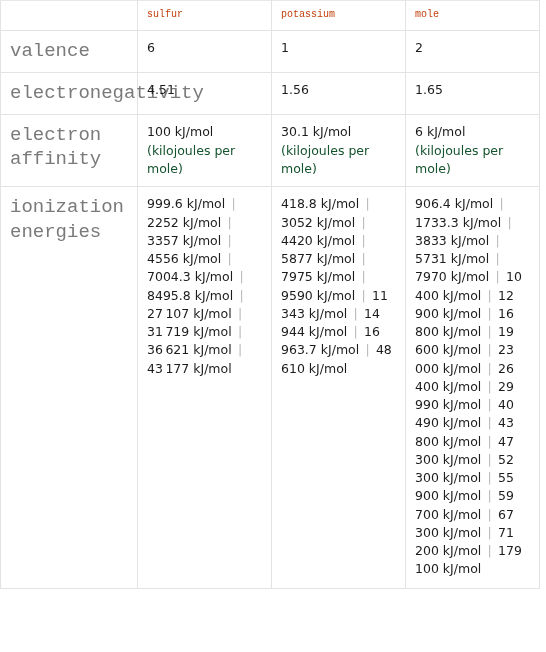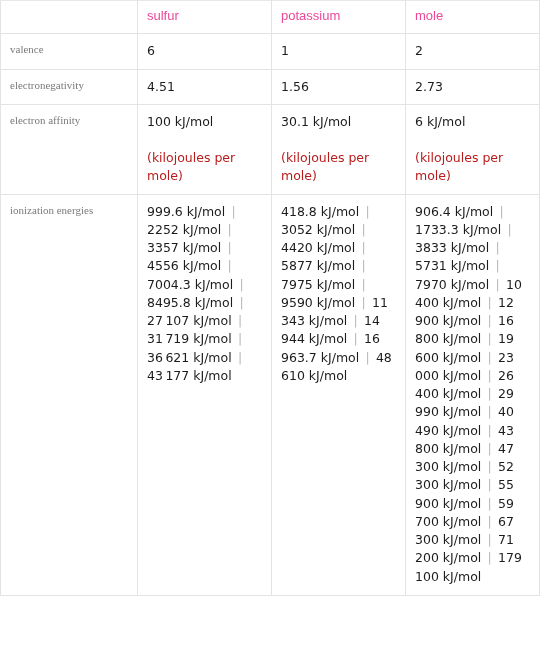--- a/index.html
+++ b/index.html
@@ -40,49 +40,49 @@
   tr.row-valence td.label-cell,
   tr.row-electronegativity td.label-cell,
   tr.row-electron-affinity td.label-cell,
   tr.row-first-ionization-energy td.label-cell,
   tr.row-ionization-energies td.label-cell {
     border-left: 1px solid #e3e3e3;
   }
 
   th.col-header {
     text-align: center;
-    font-family: Liberation Sans, sans-serif;
-    font-size: 13px;
-    color: #ec4899;
+    font-family: Liberation Mono, monospace;
+    font-size: 10px;
+    color: #c2410c;
     padding-top: 7px;
     padding-bottom: 8px;
     line-height: 1.15;
   }
 
   td.label-cell {
-    font-family: Liberation Serif, serif;
-    font-size: 11px;
+    font-family: Liberation Mono, monospace;
+    font-size: 19px;
     color: #7a7a7a;
     line-height: 1.28;
     padding-top: 9px;
   }
 
   td.data-cell {
     font-family: "DejaVu Sans", sans-serif;
     font-size: 12.5px;
     color: #1c1c1c;
     line-height: 1.42;
     word-wrap: break-word;
     overflow-wrap: break-word;
   }
 
   td.data-cell .unit-note {
     display: block;
-    color: #b91c1c;
-    margin-top: 18px;
+    color: #14532d;
+    margin-top: 1px;
   }
   td.data-cell .value-main { display: block; }
 
   td.data-cell.energy-list {
     line-height: 1.46;
   }
   .sep { color: #b8b8b8; }
 </style>
 </head>
 <body>
@@ -119,21 +119,21 @@
 
     <tr class="row-electronegativity">
       <td class="label-cell">electronegativity</td>
       <td class="data-cell">
         <span class="value-main">4.51</span>
       </td>
       <td class="data-cell">
         <span class="value-main">1.56</span>
       </td>
       <td class="data-cell">
-        <span class="value-main">2.73</span>
+        <span class="value-main">1.65</span>
       </td>
     </tr>
 
     <tr class="row-electron-affinity">
       <td class="label-cell">electron affinity</td>
       <td class="data-cell">
         <span class="value-main">100 kJ/mol</span>
         <span class="unit-note">(kilojoules per mole)</span>
       </td>
       <td class="data-cell">

